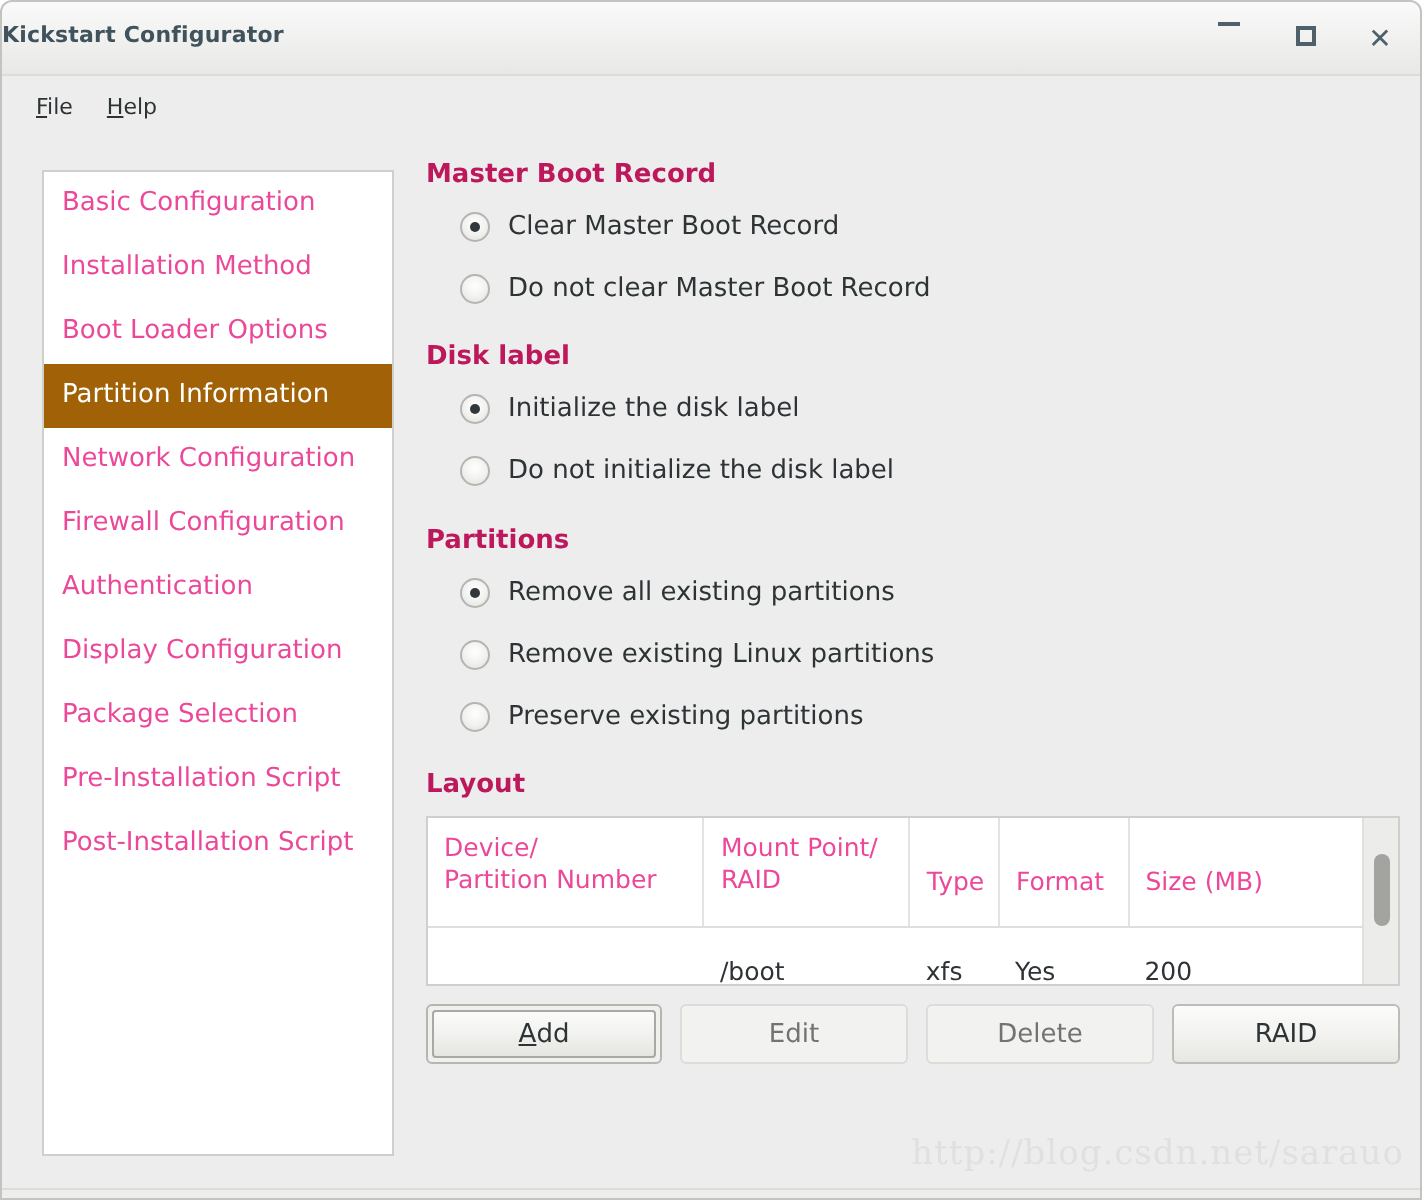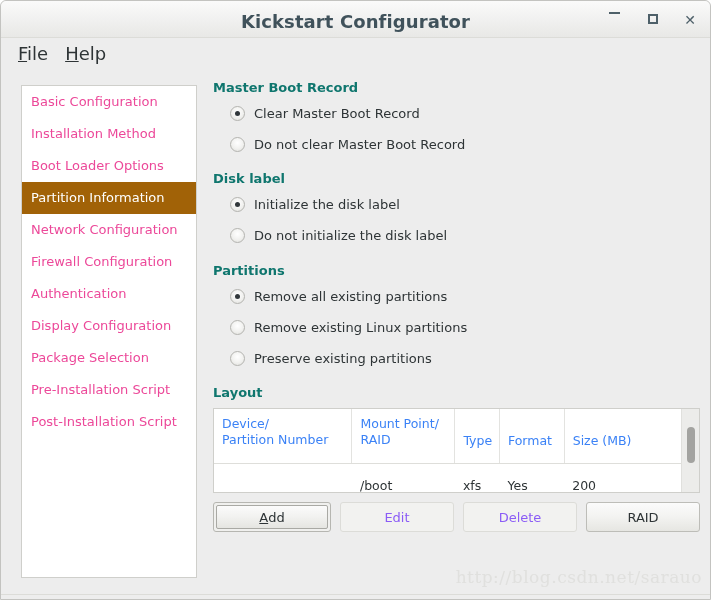--- a/index.html
+++ b/index.html
@@ -25,22 +25,22 @@
   #titlebar {
     position: relative;
     height: 37px;
     background: linear-gradient(to bottom, #fafafa 0%, #efefee 60%, #e8e8e6 100%);
     border-bottom: 1px solid #dcdcd8;
     border-radius: 5px 5px 0 0;
   }
   #title-text {
     position: absolute;
     left: 0; right: 0; top: 10px;
-    text-align: center;
-    font-size: 18px;
+    text-align: left;
+    font-size: 11px;
     font-weight: bold;
     color: #40525b;
     letter-spacing: 0.1px;
   }
   .winbtn {
     position: absolute;
     top: 9px;
     width: 20px; height: 20px;
     color: #4e6069;
     font-size: 13px;
@@ -66,21 +66,21 @@
 
   
   #menubar {
     height: 30px;
     padding-left: 9px;
     background: #ededed;
     display: flex;
     align-items: center;
   }
   .menu-item {
-    font-size: 18px;
+    font-size: 11px;
     color: #2e3436;
     padding: 3px 9px 3px 8px;
     cursor: default;
   }
   .menu-item u { text-decoration: underline; }
 
   
   #body-area {
     position: relative;
     height: 533px;
@@ -110,21 +110,21 @@
 
   
   #main {
     position: absolute;
     left: 212px; top: 0;
     right: 10px;
   }
   .group-title {
     font-size: 13px;
     font-weight: bold;
-    color: #0f766e;
+    color: #be185d;
     margin: 0;
   }
   .radio-row {
     display: flex;
     align-items: center;
     margin-left: 17px;
     height: 22px;
     cursor: default;
   }
   .radio {
@@ -166,21 +166,21 @@
     background: #ffffff;
   }
   table.layout-table {
     width: 100%;
     border-collapse: collapse;
     table-layout: fixed;
   }
   table.layout-table th {
     font-size: 12.5px;
     font-weight: normal;
-    color: #3b82f6;
+    color: #ec4899;
     text-align: left;
     vertical-align: top;
     padding: 7px 0 7px 8px;
     height: 54px;
     border-right: 1px solid #e3e3e0;
     border-bottom: 1px solid #dededa;
     line-height: 16px;
   }
   table.layout-table th:last-child { border-right: none; }
   table.layout-table td {
@@ -240,21 +240,21 @@
   .btn.focused .btn-inner {
     width: 100%; height: 100%;
     display: flex;
     align-items: center;
     justify-content: center;
     background: linear-gradient(to bottom, #fbfbfb 0%, #f2f2f0 48%, #e5e5e1 100%);
     border: 1px solid #a9a9a4;
     border-radius: 2px;
   }
   .btn.disabled {
-    color: #8b5cf6;
+    color: #737373;
     background: #f2f2f0;
     border: 1px solid #dcdcd8;
   }
 
   
   #watermark {
     position: absolute;
     right: 8px; bottom: 14px;
     font-family: "DejaVu Serif", "Liberation Serif", serif;
     font-size: 17px;

